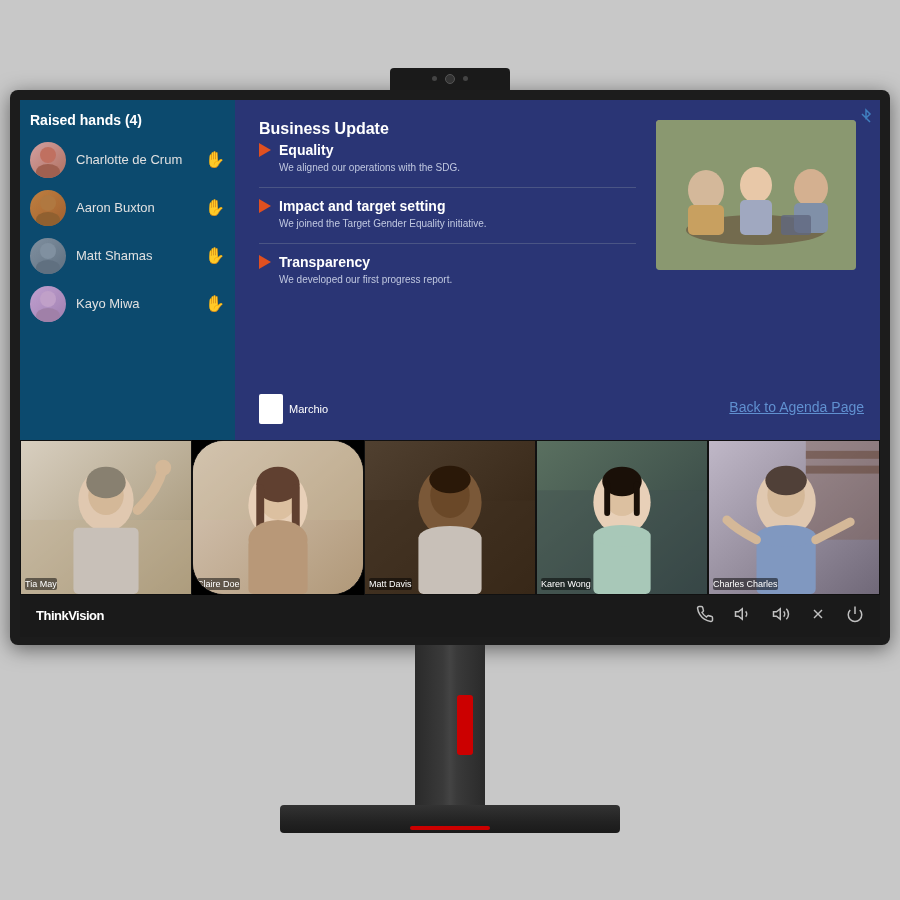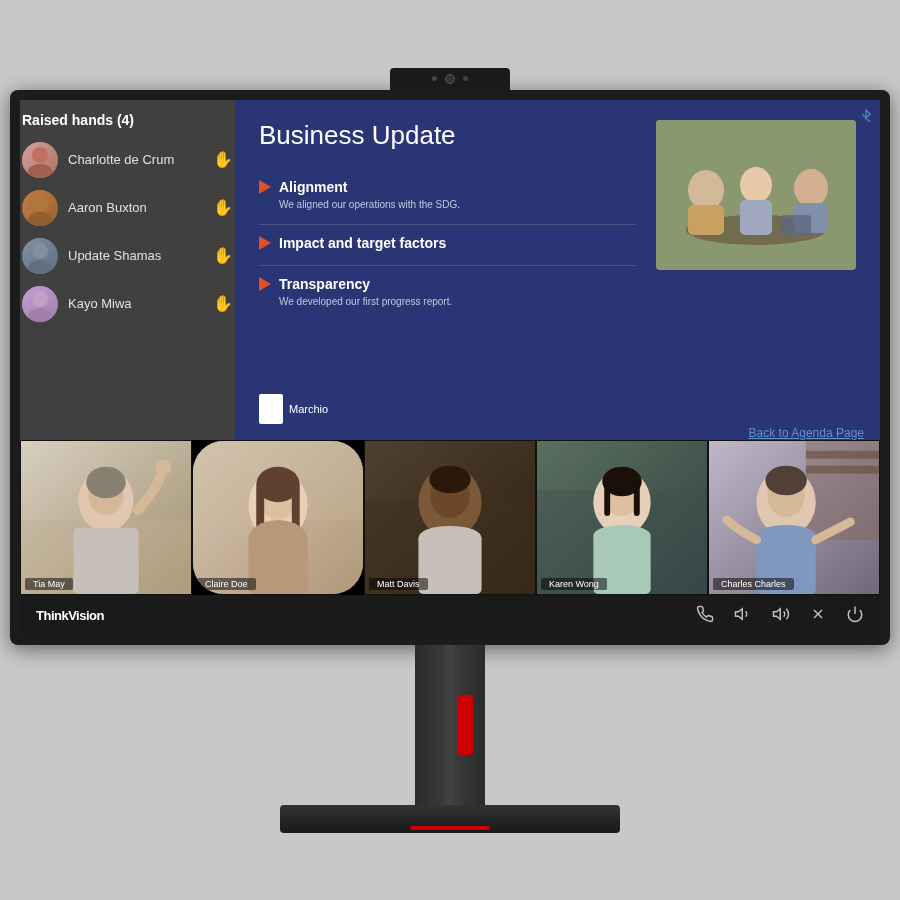--- a/index.html
+++ b/index.html
@@ -69,22 +69,22 @@
     
     .screen-content {
       display: flex;
       height: 340px;
       background: #1a1a2e;
     }
 
     
     .left-panel {
       width: 215px;
-      background: #404040;
-      padding: 12px 2px;
+      background: #0c4a6e;
+      padding: 12px 10px;
       flex-shrink: 0;
     }
 
     .raised-hands-title {
       color: #ffffff;
       font-size: 14px;
       font-weight: 600;
       margin-bottom: 14px;
     }
 
@@ -135,23 +135,23 @@
       display: flex;
       gap: 20px;
     }
 
     .slide-content {
       flex: 1;
     }
 
     .slide-title {
       color: #ffffff;
-      font-size: 26px;
-      font-weight: 400;
-      margin-bottom: 28px;
+      font-size: 16px;
+      font-weight: 700;
+      margin-bottom: 4px;
     }
 
     .slide-item {
       margin-bottom: 14px;
     }
 
     .slide-item-header {
       display: flex;
       align-items: center;
       gap: 8px;
@@ -207,24 +207,24 @@
       color: #2a3575;
     }
 
     .logo-text {
       color: #ffffff;
       font-size: 11px;
     }
 
     .back-link {
       position: absolute;
-      bottom: 0;
+      bottom: 25px;
       right: 16px;
       color: #6090d0;
-      font-size: 12px;
+      font-size: 14px;
       text-decoration: underline;
     }
 
     .slide-image {
       width: 200px;
       height: 150px;
       background: linear-gradient(135deg, #8a9060 0%, #6a8070 50%, #4a6080 100%);
       border-radius: 4px;
       flex-shrink: 0;
       overflow: hidden;
@@ -270,21 +270,21 @@
     .video-cell-4 { background: linear-gradient(160deg, #b0c8c0 0%, #88a890 40%, #607060 100%); }
     .video-cell-5 { background: linear-gradient(160deg, #c0b8d0 0%, #9088a8 40%, #706878 100%); }
 
     .video-name {
       position: absolute;
       bottom: 4px;
       left: 4px;
       color: #ffffff;
       font-size: 9px;
       background: rgba(0,0,0,0.5);
-      padding: 1px 8px;
+      padding: 1px 0;
       border-radius: 2px;
     }
 
     
     .control-bar {
       height: 42px;
       background: #1a1a1a;
       display: flex;
       align-items: center;
       padding: 0 16px;
@@ -396,21 +396,21 @@
             <span class="hand-icon">✋</span>
           </div>
 
           <div class="participant-item">
             <div class="participant-avatar avatar-babek">
               <svg width="36" height="36" viewBox="0 0 36 36">
                 <circle cx="18" cy="13" r="8" fill="#8090a0"></circle>
                 <ellipse cx="18" cy="30" rx="12" ry="8" fill="#607080"></ellipse>
               </svg>
             </div>
-            <span class="participant-name">Update Shamas</span>
+            <span class="participant-name">Matt Shamas</span>
             <span class="hand-icon">✋</span>
           </div>
 
           <div class="participant-item">
             <div class="participant-avatar avatar-kayo">
               <svg width="36" height="36" viewBox="0 0 36 36">
                 <circle cx="18" cy="13" r="8" fill="#c0a0c8"></circle>
                 <ellipse cx="18" cy="30" rx="12" ry="8" fill="#a080a8"></ellipse>
               </svg>
             </div>
@@ -419,32 +419,33 @@
           </div>
         </div>
 
         <div class="presentation-area">
           <div class="slide-content">
             <div class="slide-title">Business Update</div>
 
             <div class="slide-item">
               <div class="slide-item-header">
                 <div class="slide-arrow"></div>
-                <span class="slide-item-title">Alignment</span>
+                <span class="slide-item-title">Equality</span>
               </div>
               <div class="slide-bullet">We aligned our operations with the SDG.</div>
             </div>
 
             <hr class="slide-divider">
 
             <div class="slide-item">
               <div class="slide-item-header">
                 <div class="slide-arrow"></div>
-                <span class="slide-item-title">Impact and target factors</span>
+                <span class="slide-item-title">Impact and target setting</span>
               </div>
+              <div class="slide-bullet">We joined the Target Gender Equality initiative.</div>
             </div>
 
             <hr class="slide-divider">
 
             <div class="slide-item">
               <div class="slide-item-header">
                 <div class="slide-arrow"></div>
                 <span class="slide-item-title">Transparency</span>
               </div>
               <div class="slide-bullet">We developed our first progress report.</div>

